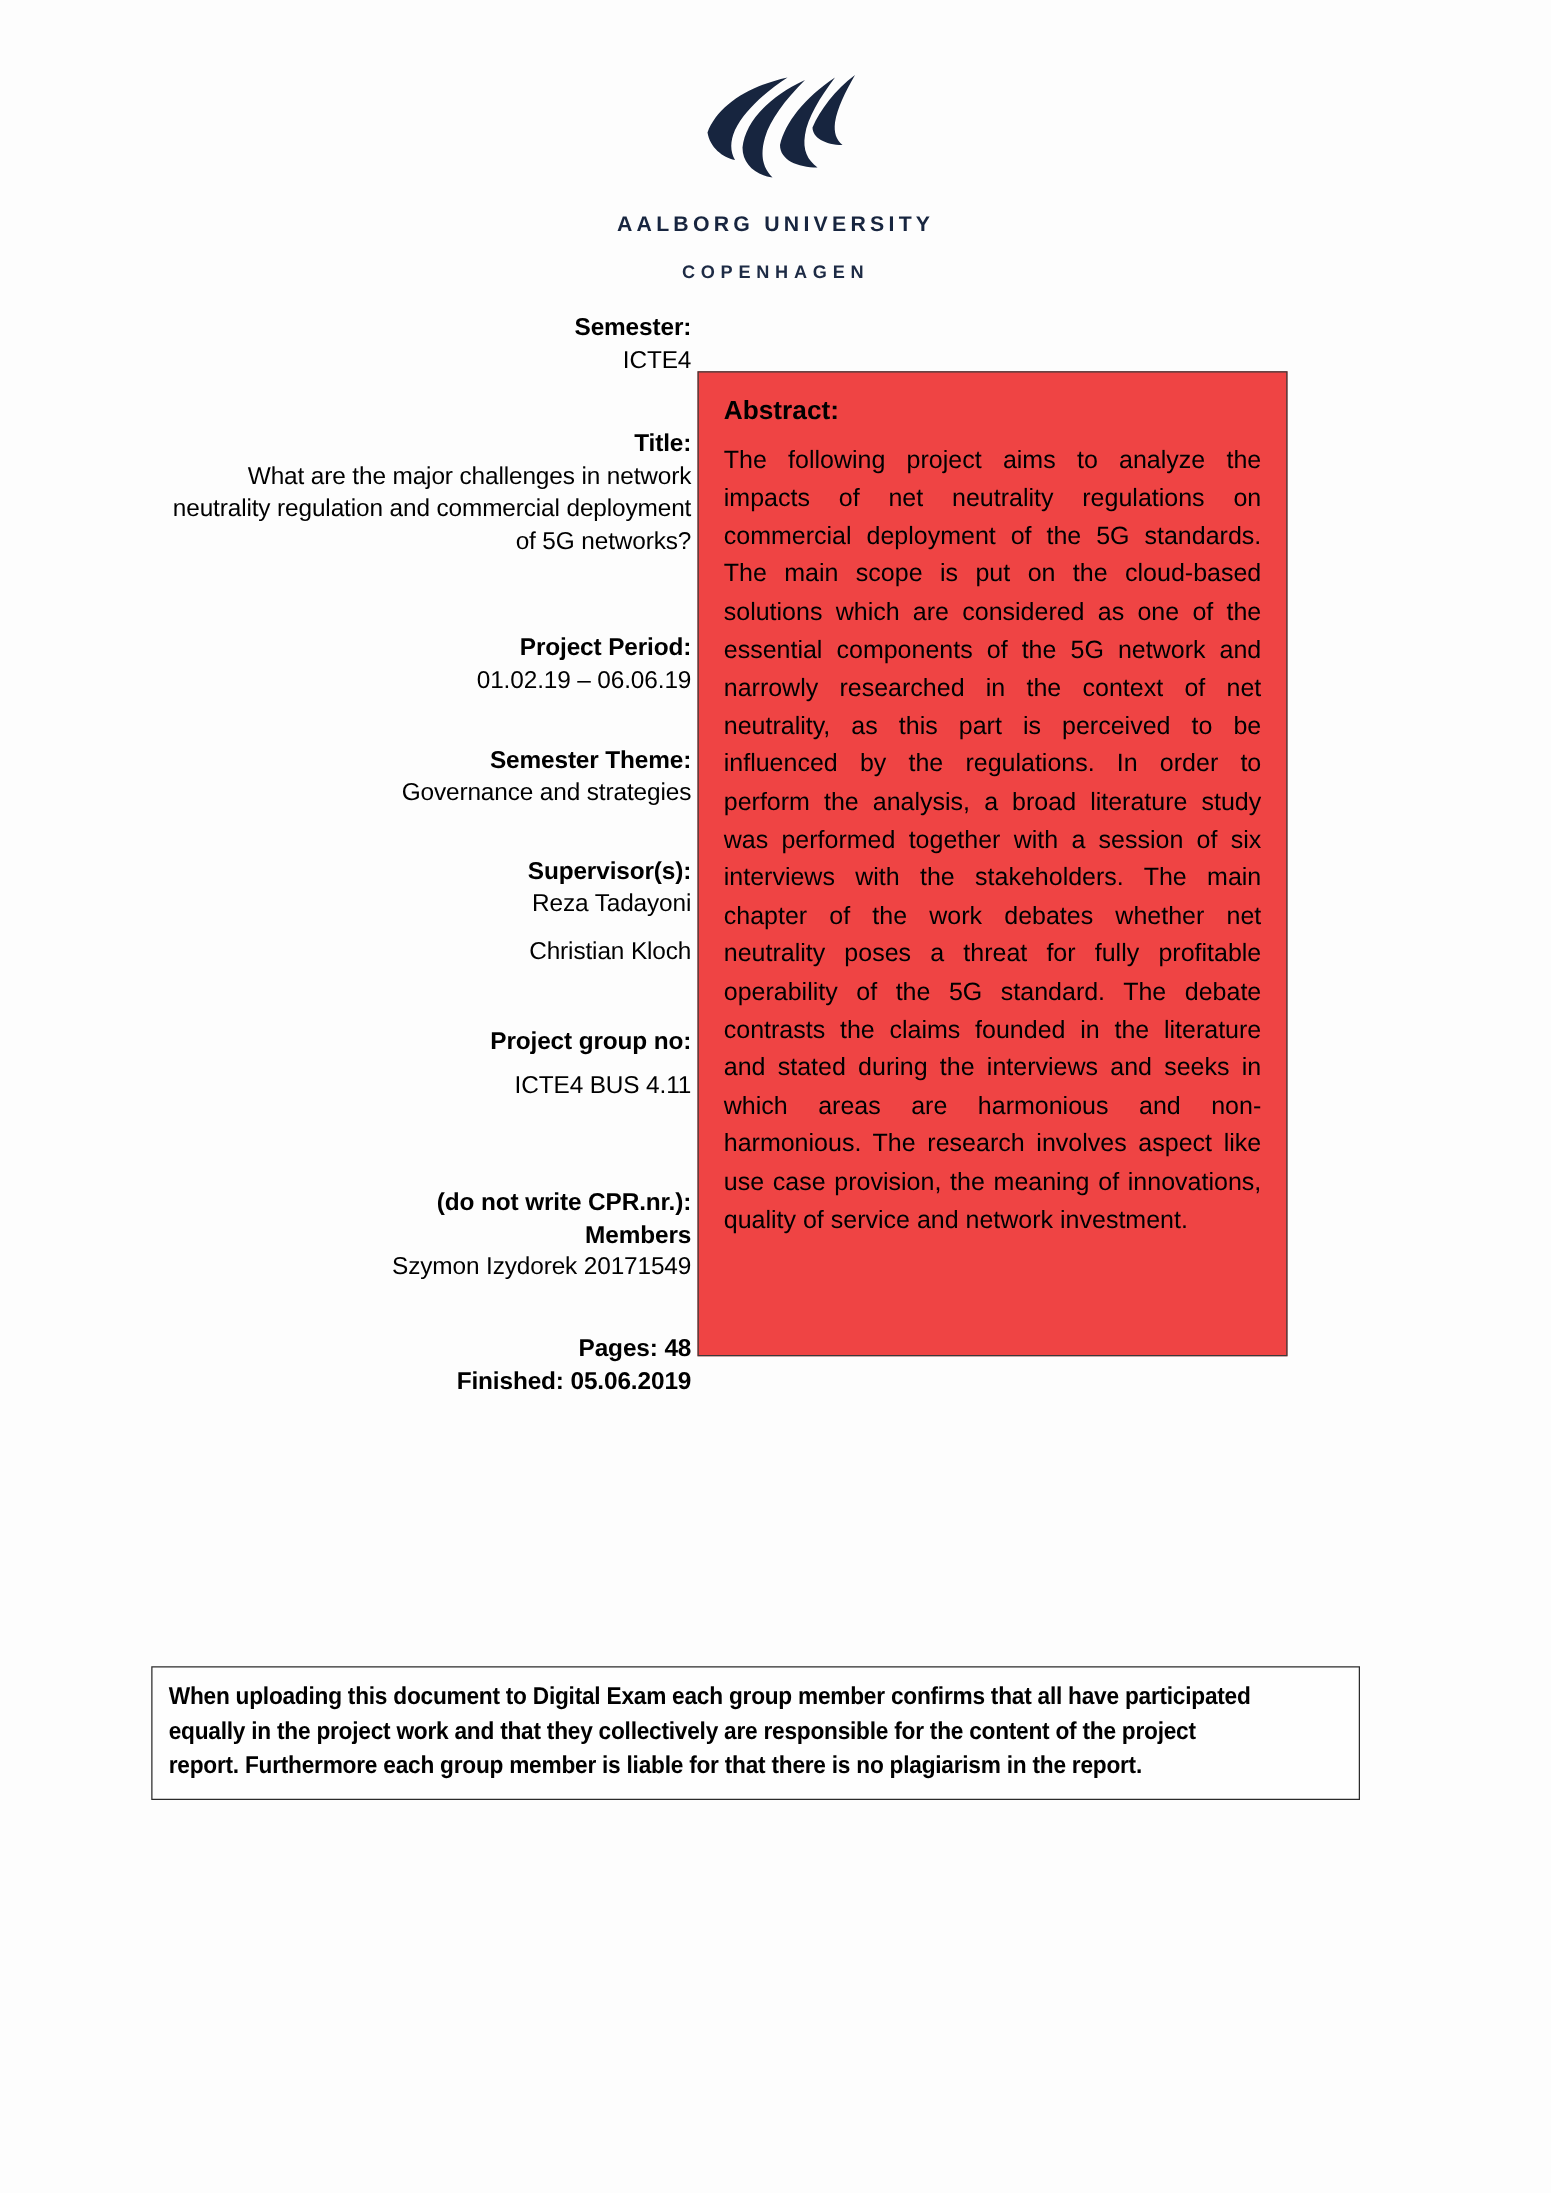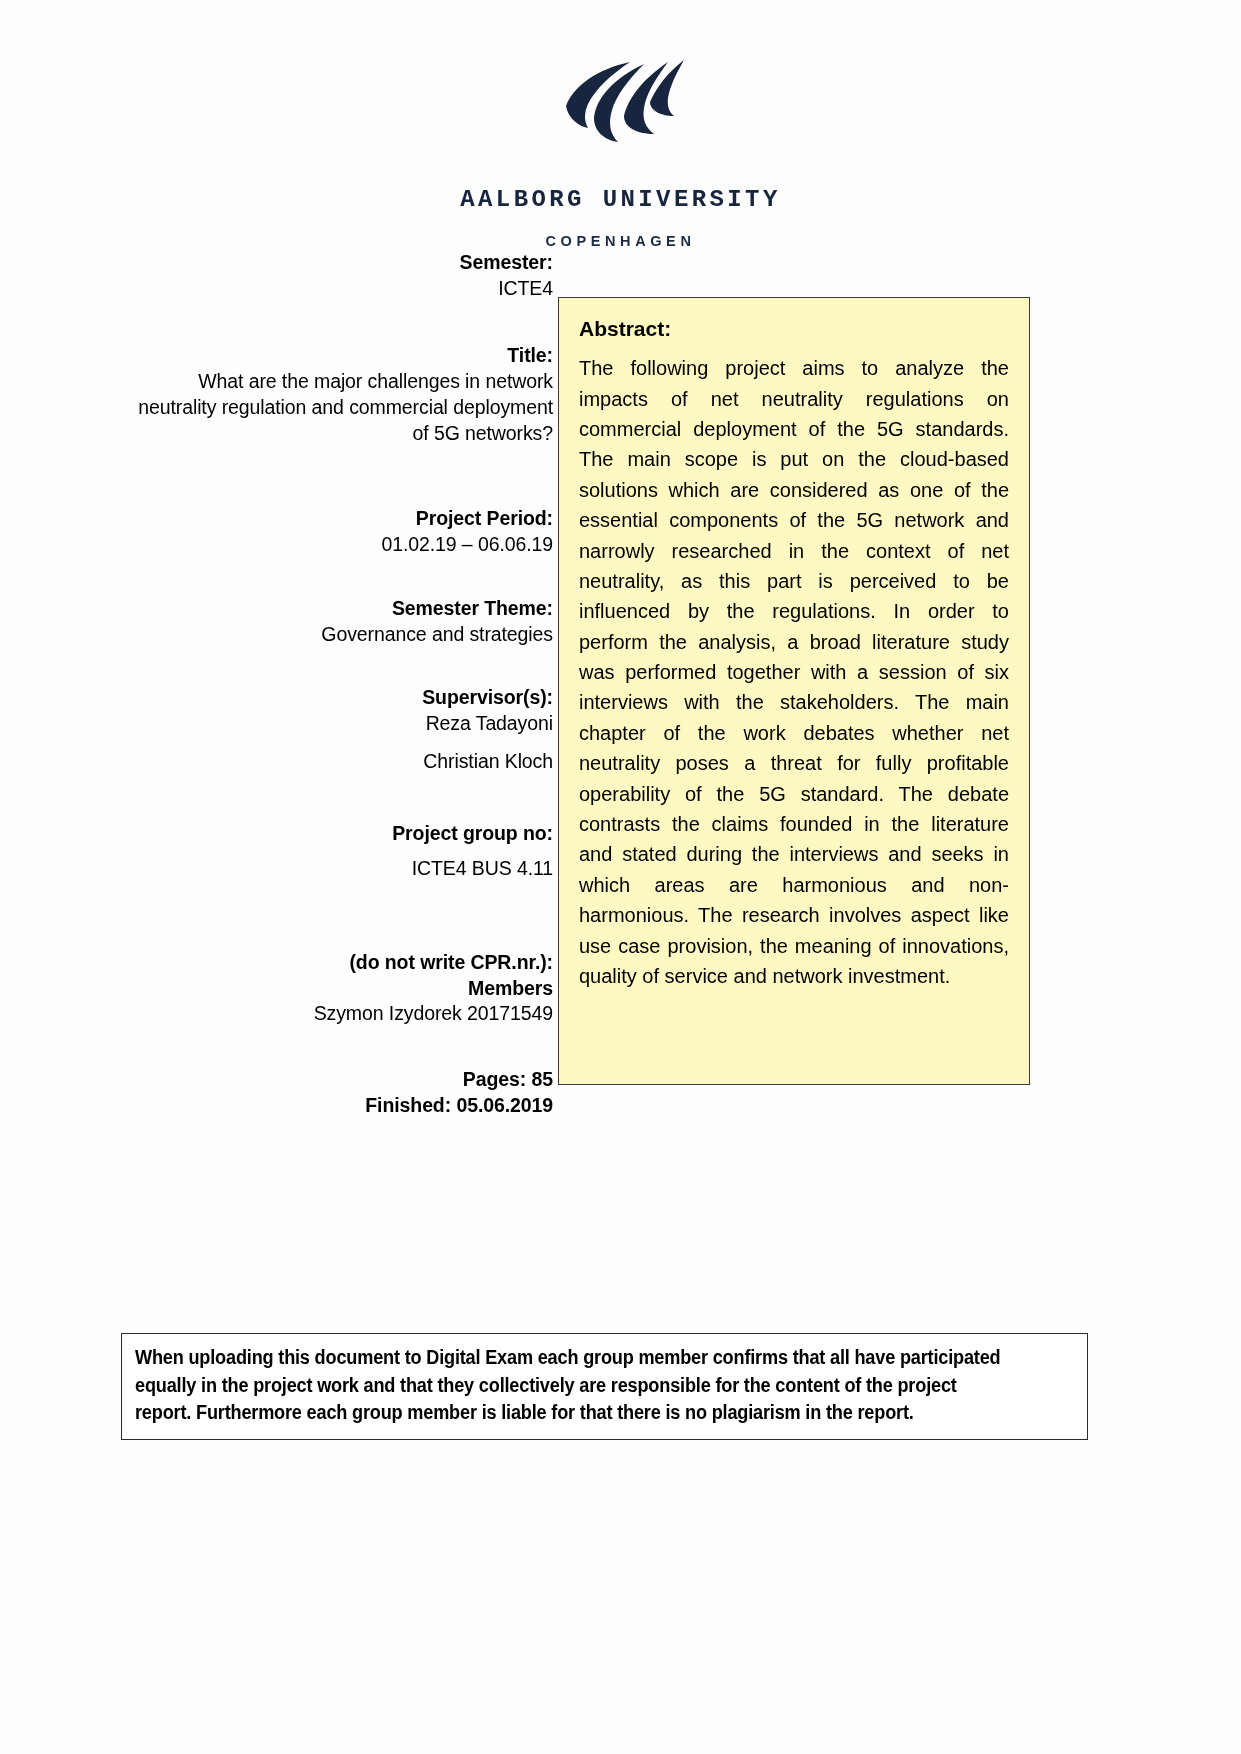--- a/index.html
+++ b/index.html
@@ -30,26 +30,26 @@
     width: 1241px;
     text-align: center;
   }
   .logo-mark {
     width: 150px;
     height: 92px;
     margin: 0 auto;
     display: block;
   }
   .logo-wordmark {
-    margin-top: 36px;
-    font-size: 24px;
+    margin-top: 20px;
+    font-size: 17px;
     font-weight: bold;
     letter-spacing: 3.4px;
     color: #17253f;
-    font-family: Liberation Mono, monospace;
+    font-family: Liberation Sans, sans-serif;
   }
   .logo-sub {
     margin-top: 20px;
     font-size: 14.5px;
     font-weight: bold;
     letter-spacing: 4.6px;
     color: #1d2b45;
     font-family: "Liberation Sans", sans-serif;
   }
 
@@ -81,21 +81,21 @@
   
   .abstract-box {
     position: absolute;
     left: 558px;
     top: 297px;
     width: 472px;
     height: 788px;
     border: 1.4px solid #3a3a3a;
     box-sizing: border-box;
     padding: 18px 20px 10px 20px;
-    background: #fef9c3;
+    background: #ef4444;
   }
   .abstract-title {
     font-size: 21px;
     font-weight: bold;
     margin: 0 0 12px 0;
     line-height: 1.2;
   }
   .abstract-text {
     font-size: 20px;
     line-height: 1.52;
@@ -194,21 +194,21 @@
 
     <div class="meta-group indent">
       <div class="meta-label">(do not write CPR.nr.):</div>
       <div class="meta-label">Members</div>
       <div class="meta-value">Szymon Izydorek 20171549</div>
     </div>
 
     <div class="gap-md" style="height:40px"></div>
 
     <div class="meta-group indent">
-      <div class="meta-label">Pages: 85</div>
+      <div class="meta-label">Pages: 48</div>
       <div class="meta-label">Finished: 05.06.2019</div>
     </div>
 
   </div>
 
   <div class="abstract-box">
     <div class="abstract-title">Abstract:</div>
     <p class="abstract-text">The following project aims to analyze the impacts of net neutrality regulations on commercial deployment of the 5G standards. The main scope is put on the cloud-based solutions which are considered as one of the essential components of the 5G network and narrowly researched in the context of net neutrality, as this part is perceived to be influenced by the regulations. In order to perform the analysis, a broad literature study was performed together with a session of six interviews with the stakeholders. The main chapter of the work debates whether net neutrality poses a threat for fully profitable operability of the 5G standard. The debate contrasts the claims founded in the literature and stated during the interviews and seeks in which areas are harmonious and non-harmonious. The research involves aspect like use case provision, the meaning of innovations, quality of service and network investment.</p>
   </div>
 

